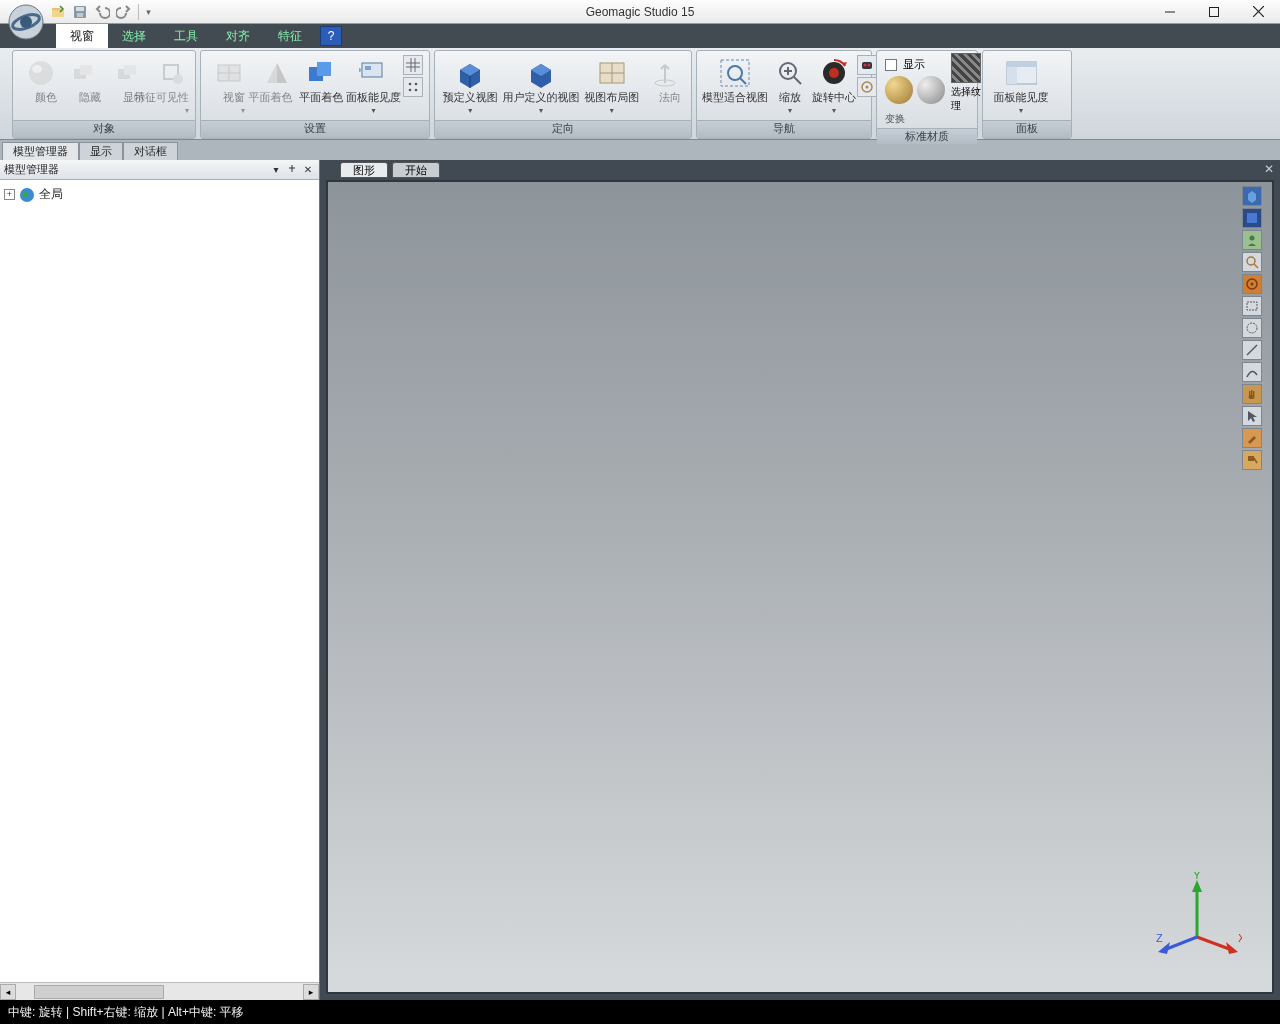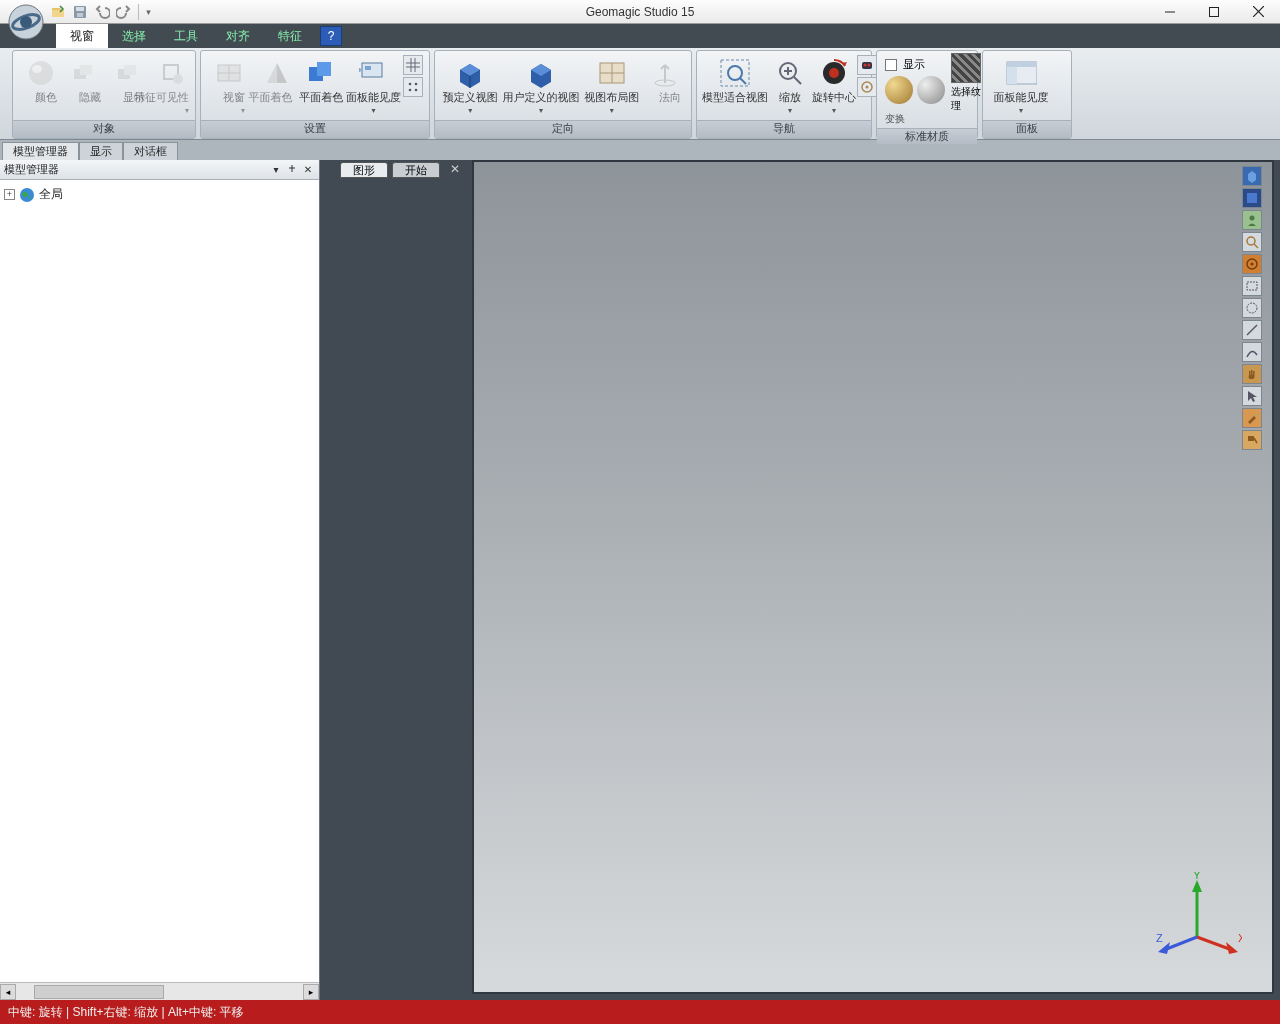--- a/index.html
+++ b/index.html
@@ -54,34 +54,34 @@
 .lp-tree{flex:1; overflow:auto; padding:4px;}
 .tree-row{display:flex;align-items:center; gap:4px; font-size:12px; color:#222; padding:2px 0;}
 .tree-exp{width:11px;height:11px;border:1px solid #888; font-size:9px; line-height:9px; text-align:center; color:#444;}
 .earth{width:16px;height:16px;}
 .lp-scroll{height:18px; background:#e7e7e7; border-top:1px solid #bbb; display:flex; align-items:center;}
 .lp-scroll .thumb{height:14px; width:130px; background:#cfcfcf; border:1px solid #aaa; margin-left:18px;}
 .lp-scroll .arrow{width:16px;height:16px;background:#dcdcdc;border:1px solid #aaa; display:flex;align-items:center;justify-content:center; font-size:9px;}
 .lp-scroll .sp{flex:1;}
 
 
-.viewport-wrap{flex:1; display:flex; flex-direction:row; position:relative; background:#414a52;}
+.viewport-wrap{flex:1; display:flex; flex-direction:column; position:relative; background:#414a52;}
 .vp-tabs{height:20px; display:flex; gap:4px; padding-left:20px; padding-top:2px; background:#414a52;}
 .vtab{height:16px; padding:0 12px; background:#e8ecef; border:1px solid #555; border-radius:3px 3px 0 0; font-size:11px; display:flex;align-items:center;}
 .vtab.inactive{background:#c8cdd2;}
 .vp-close{margin-left:auto; color:#ccc; padding:0 6px; font-size:12px;}
 .viewport{flex:1; margin:0 6px 6px 6px; border:2px solid #2f3840; background:linear-gradient(#8d949a 0%, #a8adb2 40%, #d7dadc 100%); position:relative;}
 .axis-gizmo{position:absolute; right:30px; bottom:30px; width:90px; height:90px;}
 
 
 .right-toolbar{position:absolute; right:8px; top:4px; width:22px; display:flex; flex-direction:column; gap:2px; z-index:5;}
 .rtb{width:20px;height:20px; background:#d4d9de; border:1px solid #7c8690; display:flex;align-items:center;justify-content:center; font-size:12px;}
 
 
-.statusbar{height:24px; background:#b91c1c; color:#eee; font-size:12px; display:flex; align-items:center; padding:0 8px;}
+.statusbar{height:24px; background:#000000; color:#eee; font-size:12px; display:flex; align-items:center; padding:0 8px;}
 
 .qicon{width:16px;height:16px;display:flex;align-items:center;justify-content:center;}
 </style>
 </head>
 <body>
 
 <div class="app-logo">
 <svg viewBox="0 0 40 40">
       <circle cx="20" cy="20" r="17" fill="#c8d2db" stroke="#6b7681" stroke-width="1"></circle>
       <ellipse cx="20" cy="20" rx="14" ry="6" fill="none" stroke="#4a6a8a" stroke-width="3" transform="rotate(-20 20 20)"></ellipse>

